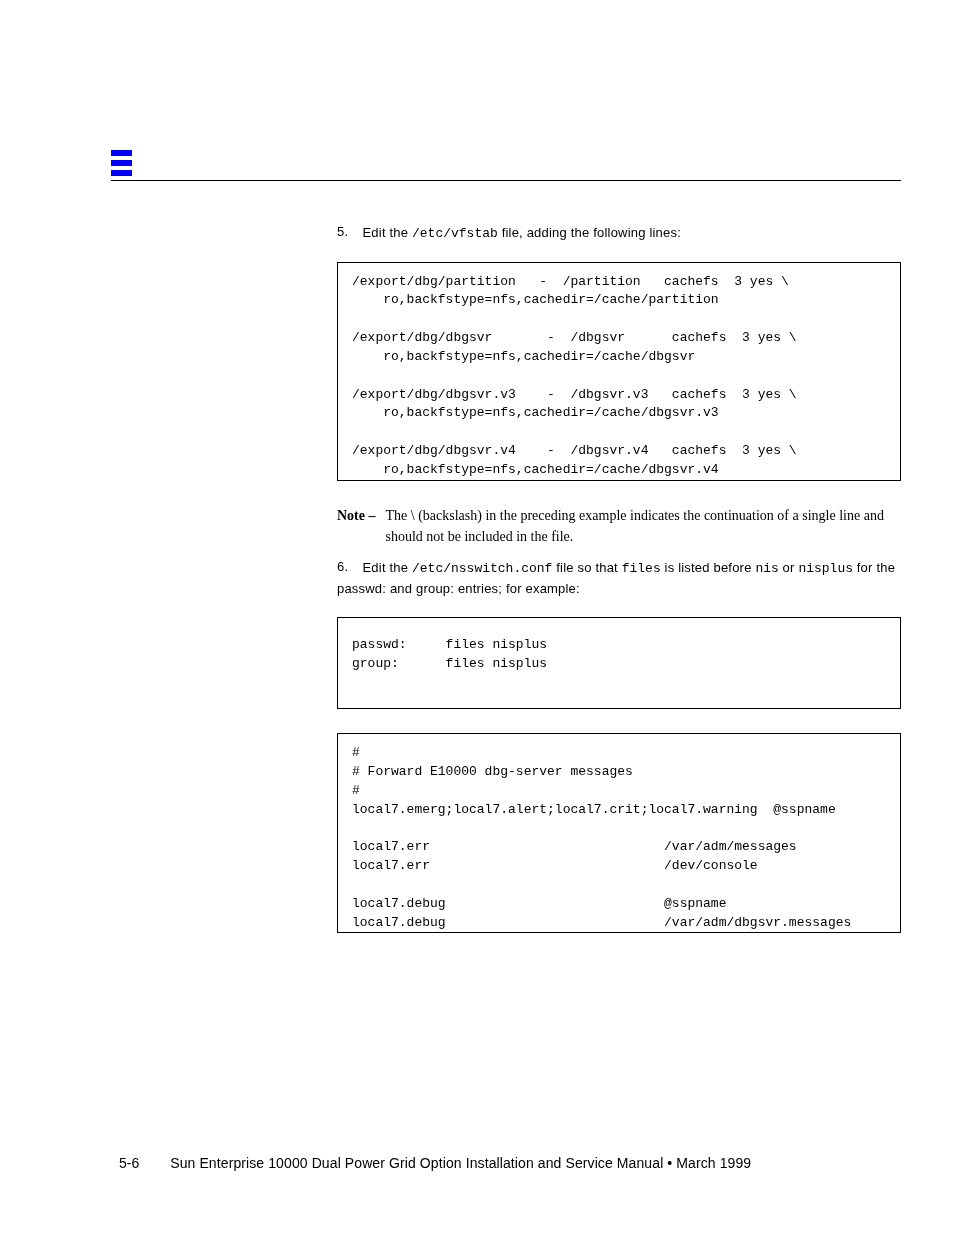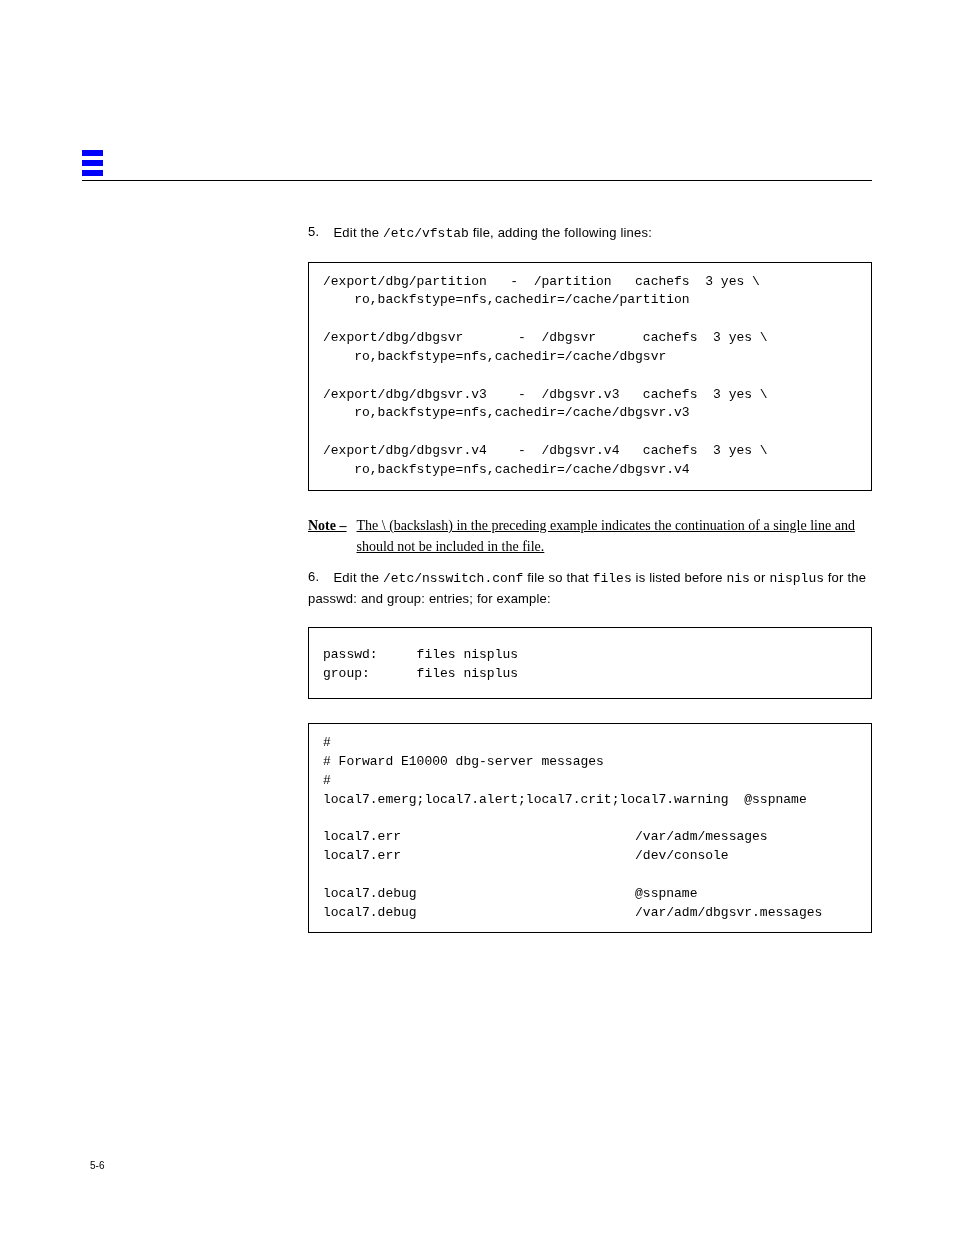--- a/index.html
+++ b/index.html
@@ -8,20 +8,21 @@
     background: #ffffff;
     width: 954px;
     height: 1235px;
     font-family: "Times New Roman", Times, serif;
     color: #000;
   }
   .page {
     position: relative;
     width: 818px;
     height: 1235px;
+    margin-left: 29px;
   }
   .header-icon {
     position: absolute;
     left: 82px;
     top: 150px;
     width: 21px;
     height: 26px;
     display: flex;
     flex-direction: column;
     justify-content: space-between;
@@ -58,44 +59,43 @@
     font-size: 13px;
   }
   .thin-font {
     font-family: Helvetica, Arial, sans-serif;
     font-size: 13px;
     font-weight: 300;
     letter-spacing: 0.2px;
   }
   .code-box {
     border: 1px solid #000;
-    padding: 10px 14px 10px 14px;
+    padding: 10px 14px 0 14px;
     margin: 10px 0 24px 0;
     font-family: "Courier New", Courier, monospace;
     font-size: 13px;
     line-height: 1.45;
     white-space: pre;
   }
-  .code-box.short { padding: 18px 14px 14px 14px; }
+  .code-box.short { padding: 18px 14px 34px 14px; }
   .note-row {
     display: flex;
     align-items: flex-start;
     gap: 10px;
     margin-top: 6px;
-    text-decoration: underline;
   }
   .note-label { font-weight: bold; flex-shrink:0; }
   .and-text { margin: 2px 0 8px 0; }
   .footer {
     position: absolute;
     left: 82px;
     bottom: 64px;
     width: 790px;
     font-family: Helvetica, Arial, sans-serif;
-    font-size: 10px;
+    font-size: 14px;
     color: #000;
     display: flex;
     gap: 31px;
     padding-left: 8px;
   }
   .footer .pnum { flex-shrink: 0; }
   .footer .ftxt { letter-spacing: 0.1px; }
 </style>
 </head>
 <body>
@@ -151,15 +151,16 @@
 local7.err                              /var/adm/messages
 local7.err                              /dev/console
 
 local7.debug                            @sspname
 local7.debug                            /var/adm/dbgsvr.messages</div>
 
   </div>
 
   <div class="footer">
     <span class="pnum">5-6</span>
+    <span class="ftxt">Sun Enterprise 10000 Dual Power Grid Option Installation and Service Manual • March 1999</span>
   </div>
 
 </div>
 
 </body></html>

